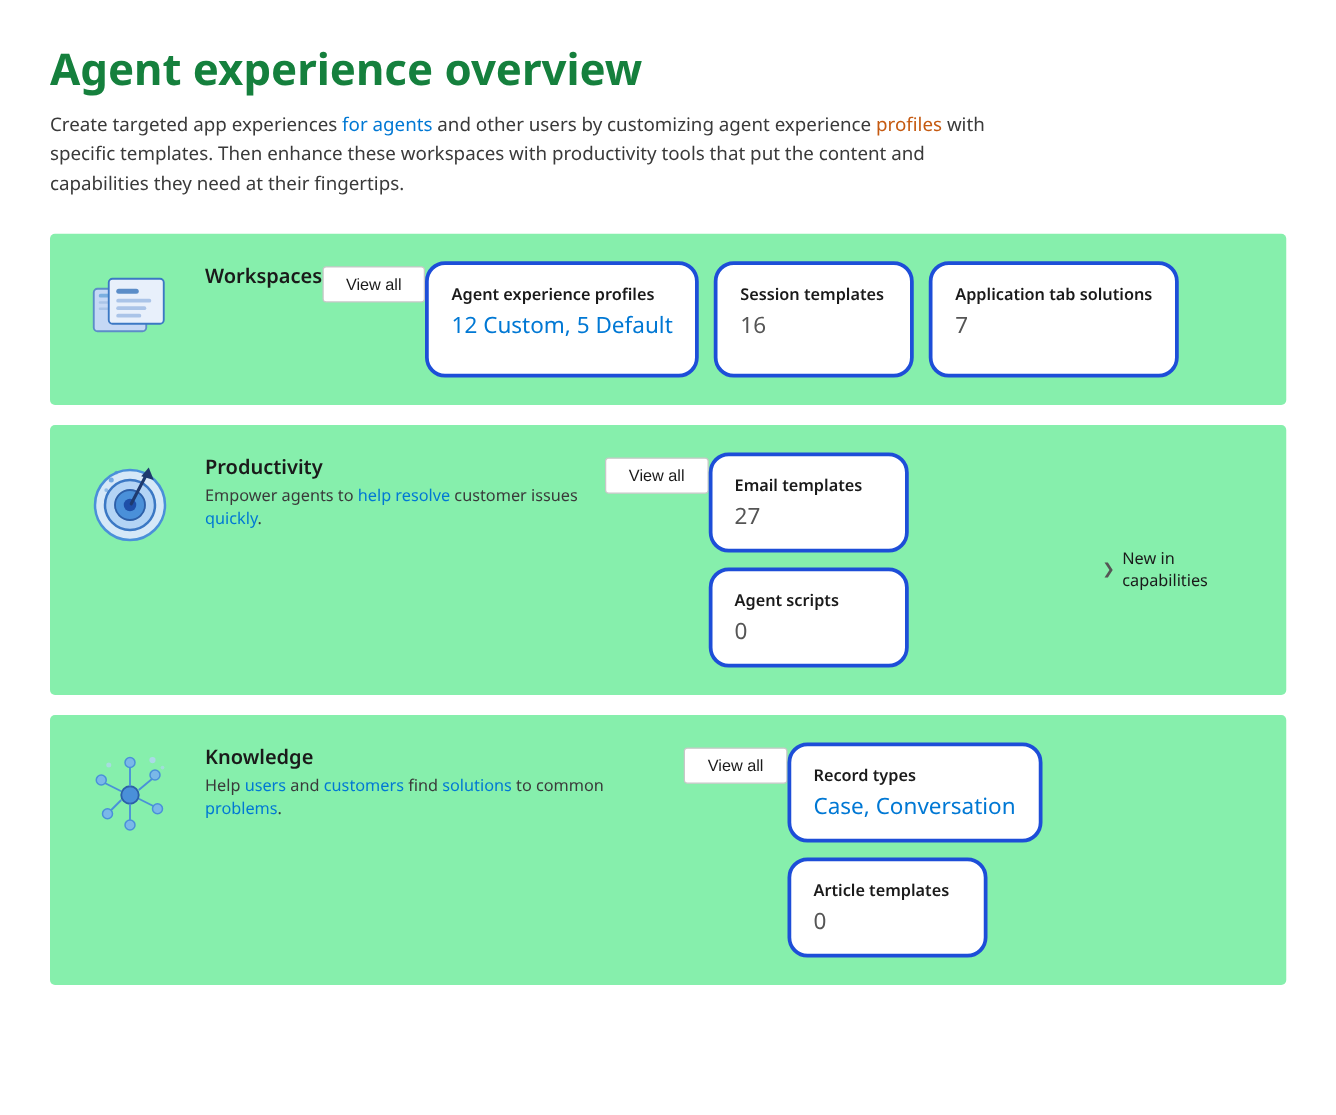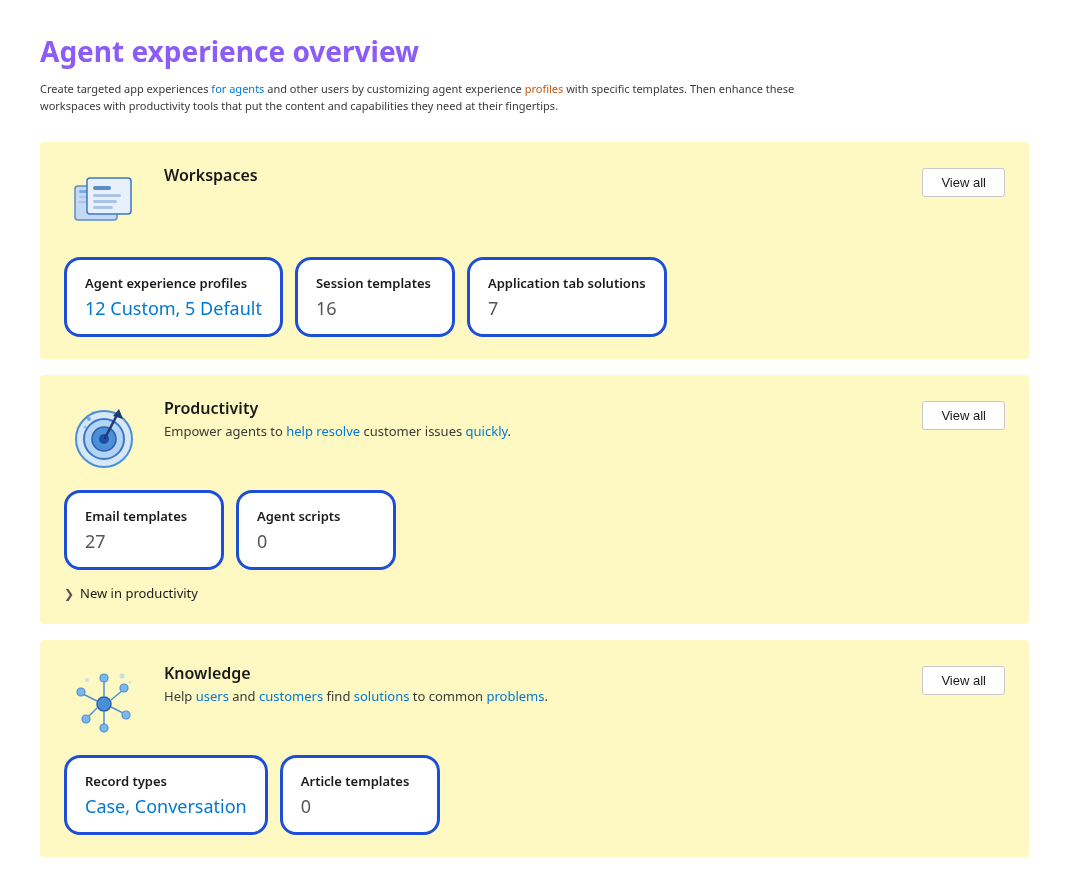--- a/index.html
+++ b/index.html
@@ -10,48 +10,48 @@
       font-size: 14px;
     }
     .page-container {
       max-width: 1069px;
       margin: 0 auto;
       background: #fff;
       min-height: 892px;
       padding: 32px 40px 32px 40px;
     }
     .page-title {
-      font-size: 28px;
+      font-size: 35px;
       font-weight: 700;
-      color: #8b5cf6;
+      color: #15803d;
       margin-bottom: 10px;
     }
     .page-description {
-      font-size: 11px;
+      font-size: 15px;
       color: #3a3a3a;
       line-height: 1.55;
       max-width: 780px;
       margin-bottom: 28px;
     }
     .page-description a {
       color: #0078d4;
       text-decoration: none;
     }
     .page-description a.red {
       color: #c55a11;
     }
 
     
     .section-card {
-      background: #fef9c3;
+      background: #86efac;
       border-radius: 4px;
       margin-bottom: 16px;
       padding: 22px 24px 22px 24px;
       display: flex;
-      flex-direction: column;
+      flex-direction: row;
     }
     .section-header {
       display: flex;
       align-items: flex-start;
       justify-content: space-between;
       margin-bottom: 18px;
     }
     .section-left {
       display: flex;
       align-items: flex-start;
@@ -231,21 +231,21 @@
         <div class="tile-label">Email templates</div>
         <div class="tile-value">27</div>
       </div>
       <div class="tile">
         <div class="tile-label">Agent scripts</div>
         <div class="tile-value">0</div>
       </div>
     </div>
     <div class="new-in-productivity">
       <span class="chevron-icon">❯</span>
-      <span>New in productivity</span>
+      <span>New in capabilities</span>
     </div>
   </div>
 
   <div class="section-card">
     <div class="section-header">
       <div class="section-left">
         <div class="section-icon knowledge-icon">
 
           <svg viewBox="0 0 75 75" fill="none" xmlns="http://www.w3.org/2000/svg">
 

